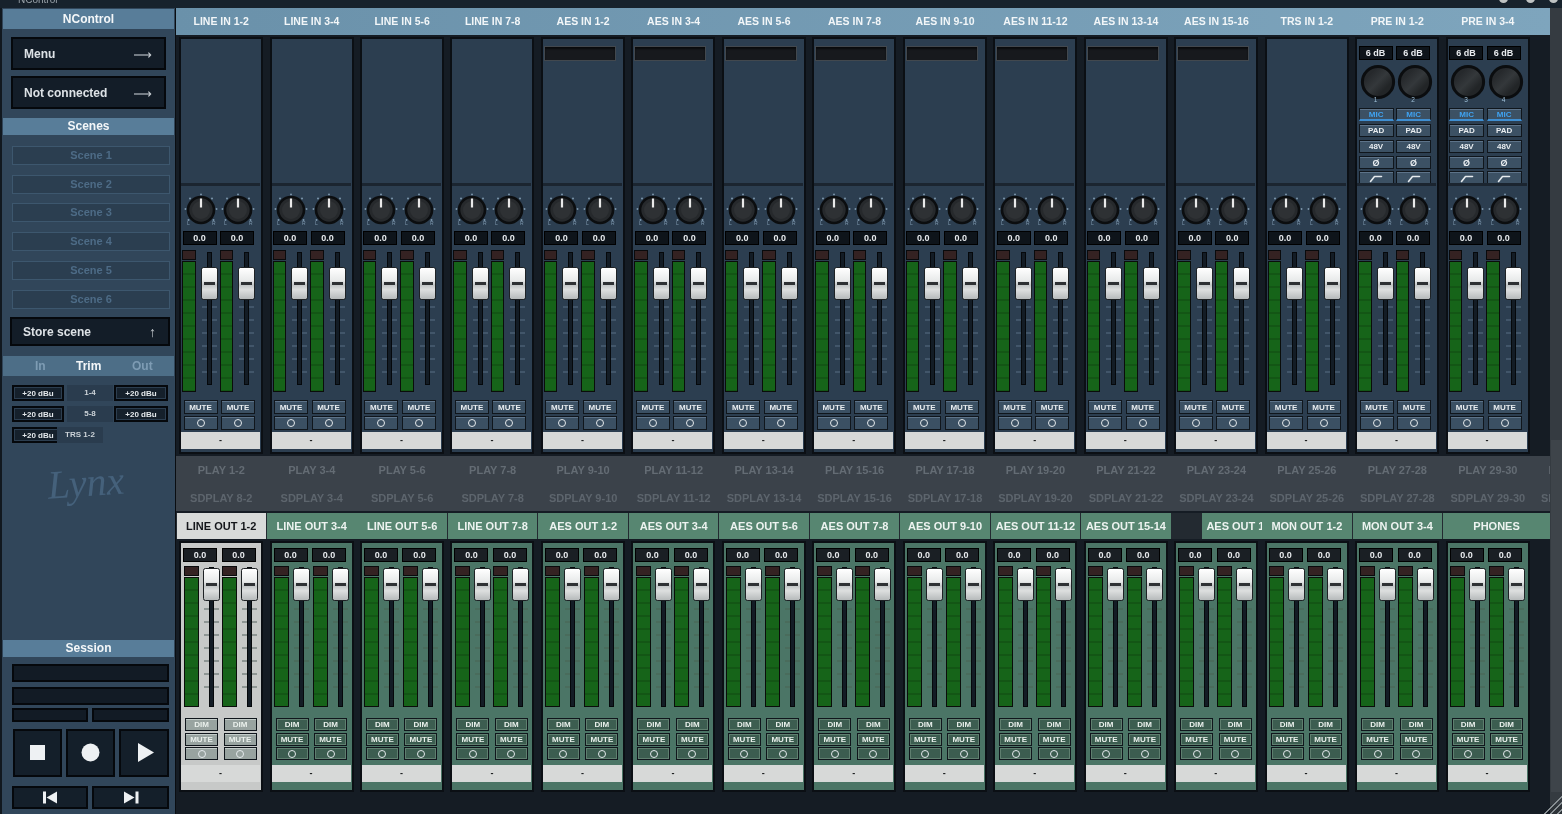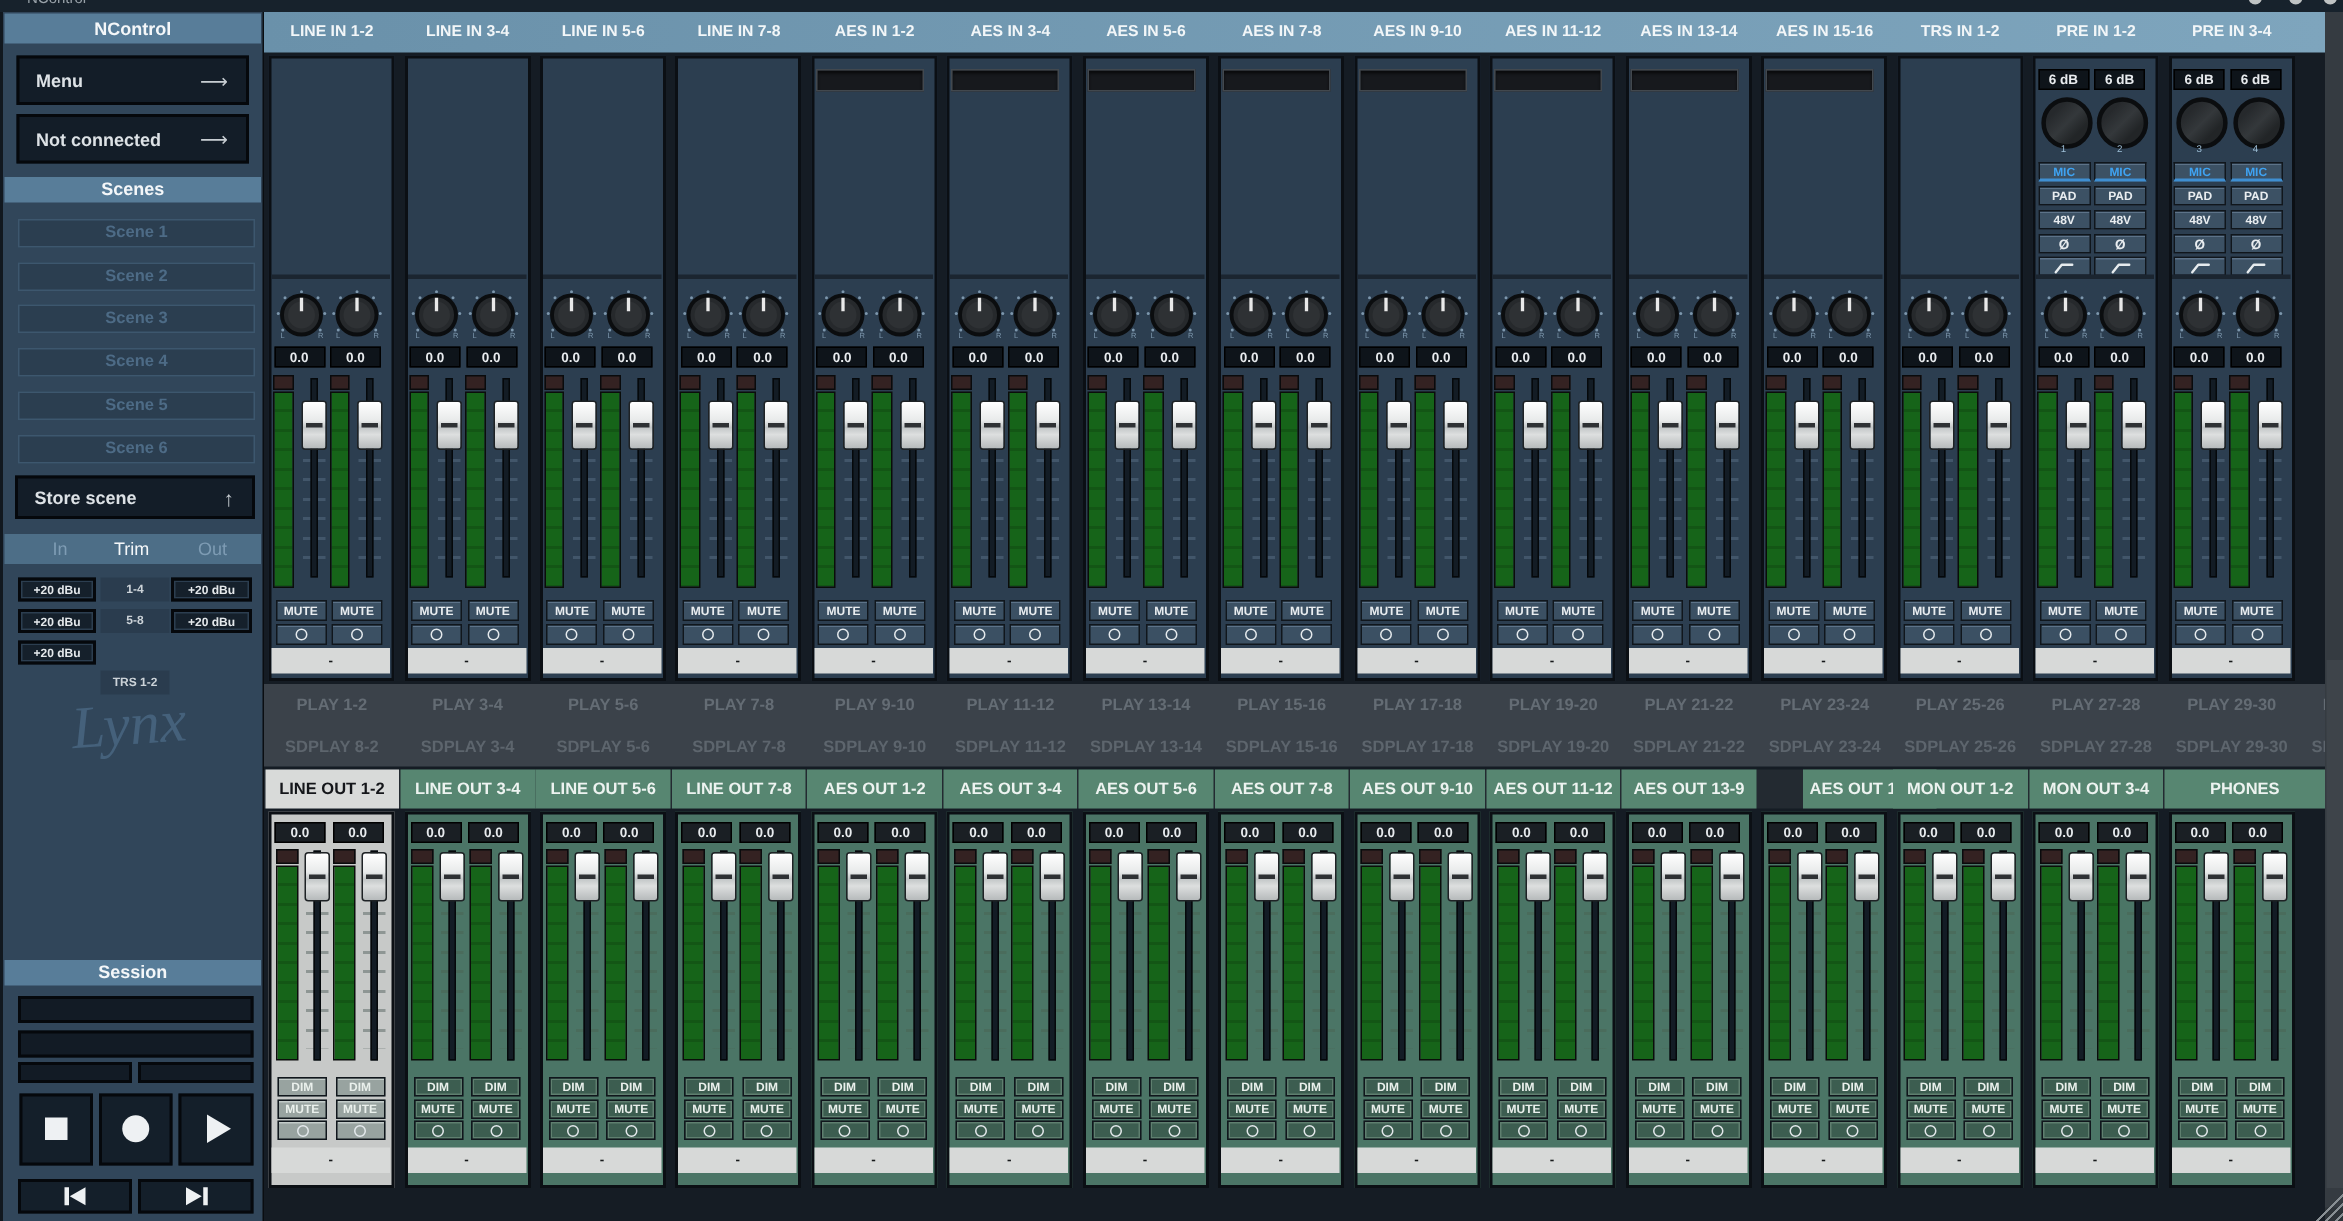--- a/index.html
+++ b/index.html
@@ -8,21 +8,21 @@
 #titlebar .t{position:absolute;left:18px;top:-6px;font-size:10px;color:#98a1a8;}
 #titlebar .dot{position:absolute;top:-6px;width:9px;height:9px;border-radius:50%;background:#bfc3c3;}
 
 #sidebar{left:2px;top:8px;width:174px;height:806px;background:#31465a;border-right:1px solid #0a0d11;z-index:5;}
 .shdr{position:absolute;left:1px;width:171px;background:#587d99;color:#f4f7f9;font-weight:bold;font-size:12px;text-align:center;}
 .dbtn{position:absolute;background:#131d28;border:2px solid #05080c;color:#dde2e6;font-size:12px;font-weight:bold;}
 .dbtn .lbl{position:absolute;left:11px;top:50%;transform:translateY(-50%);}
 .arrow{position:absolute;right:12px;top:50%;transform:translateY(-50%);color:#c7cdd2;font-weight:normal;font-size:13px;}
 .scene{position:absolute;left:10px;width:158px;height:19px;background:#2b3e50;border:1px solid #3d576e;color:#4d6b86;font-weight:bold;font-size:11px;text-align:center;line-height:17px;}
 .tabrow{position:absolute;left:1px;top:348px;width:171px;height:20px;background:#4d6e87;}
-.tabrow span{position:absolute;top:50%;transform:translateY(-50%);font-size:12px;font-weight:normal;}
+.tabrow span{position:absolute;top:50%;transform:translateY(-50%);font-size:12px;font-weight:bold;}
 .trimbtn{position:absolute;background:#15202b;border:2px solid #05080c;box-shadow:inset 0 0 0 1px #2c3e50;color:#e4e8eb;font-size:8px;font-weight:bold;text-align:center;}
 .trimlbl{position:absolute;background:#2a3c4e;color:#ccd3d8;font-size:8px;font-weight:bold;text-align:center;}
 .sfield{position:absolute;background:#121b25;border:2px solid #05080c;}
 .tbtn{position:absolute;background:#141f2a;border:2px solid #05080c;}
 
 #main{left:176px;top:8px;width:1374px;height:806px;background:#151c24;z-index:4;}
 #inhdr{position:absolute;left:0;top:0;width:1374px;height:27px;background:linear-gradient(90deg,#6a91aa,#7ea5bd);}
 .hcell{position:absolute;top:0;height:27px;color:#f2f6f8;font-weight:bold;font-size:10.5px;text-align:center;line-height:27px;}
 .rowp{position:absolute;left:0;width:1374px;background:#3b424a;overflow:hidden;}
 .rcell{position:absolute;top:0;color:#646c74;font-weight:bold;font-size:11px;text-align:center;}
@@ -98,21 +98,21 @@
       <span style="left:73px;color:#f4f7f9">Trim</span>
       <span style="left:129px;color:#7e9cb4">Out</span>
     </div>
     <div class="trimbtn" style="left:10px;top:377px;width:52px;height:16px;line-height:13px;">+20 dBu</div>
     <div class="trimlbl" style="left:65px;top:377px;width:46px;height:16px;line-height:16px;">1-4</div>
     <div class="trimbtn" style="left:112px;top:377px;width:54px;height:16px;line-height:13px;">+20 dBu</div>
     <div class="trimbtn" style="left:10px;top:398px;width:52px;height:16px;line-height:13px;">+20 dBu</div>
     <div class="trimlbl" style="left:65px;top:398px;width:46px;height:16px;line-height:16px;">5-8</div>
     <div class="trimbtn" style="left:112px;top:398px;width:54px;height:16px;line-height:13px;">+20 dBu</div>
     <div class="trimbtn" style="left:10px;top:419px;width:52px;height:16px;line-height:13px;">+20 dBu</div>
-    <div class="trimlbl" style="left:65px;top:419px;width:46px;height:16px;line-height:16px;margin-top:20px;">TRS 1-2</div>
+    <div class="trimlbl" style="left:55px;top:419px;width:46px;height:16px;line-height:16px;">TRS 1-2</div>
     <div class="abs" style="left:46px;top:450px;width:110px;height:60px;color:#45617b;font-family:&quot;Liberation Serif&quot;,serif;font-style:italic;font-size:40px;transform:rotate(-4deg);">Lynx</div>
     <div class="shdr" style="top:632px;height:17px;line-height:17px;">Session</div>
     <div class="sfield" style="left:10px;top:656px;width:157px;height:18px;"></div>
     <div class="sfield" style="left:10px;top:679px;width:157px;height:18px;"></div>
     <div class="sfield" style="left:10px;top:700px;width:76px;height:14px;"></div>
     <div class="sfield" style="left:90px;top:700px;width:77px;height:14px;"></div>
     <div class="tbtn" style="left:11px;top:721px;width:49px;height:48px;"><svg width="45" height="44">
         <rect x="15" y="14" width="15" height="15" fill="#eef1f3"></rect>
       </svg></div>
     <div class="tbtn" style="left:64px;top:721px;width:49px;height:48px;"><svg width="45" height="44">
@@ -1112,21 +1112,21 @@
       <div class="ocell" style="left:0.5px;width:89.5px;background:#d8dad9;color:#14161a;">LINE OUT 1-2</div>
       <div class="ocell" style="left:91px;width:89.5px;">LINE OUT 3-4</div>
       <div class="ocell" style="left:181.4px;width:89.5px;">LINE OUT 5-6</div>
       <div class="ocell" style="left:271.9px;width:89.5px;">LINE OUT 7-8</div>
       <div class="ocell" style="left:362.4px;width:89.5px;">AES OUT 1-2</div>
       <div class="ocell" style="left:452.9px;width:89.5px;">AES OUT 3-4</div>
       <div class="ocell" style="left:543.3px;width:89.5px;">AES OUT 5-6</div>
       <div class="ocell" style="left:633.8px;width:89.5px;">AES OUT 7-8</div>
       <div class="ocell" style="left:724.3px;width:89.5px;">AES OUT 9-10</div>
       <div class="ocell" style="left:814.7px;width:89.5px;">AES OUT 11-12</div>
-      <div class="ocell" style="left:905.2px;width:89.5px;">AES OUT 13-9</div>
+      <div class="ocell" style="left:905.2px;width:89.5px;">AES OUT 15-14</div>
       <div class="ocell" style="left:995.7px;width:89.5px;margin-left:30px;">AES OUT 15-16</div>
       <div class="ocell" style="left:1086.1px;width:89.5px;">MON OUT 1-2</div>
       <div class="ocell" style="left:1176.6px;width:89.5px;">MON OUT 3-4</div>
       <div class="ocell" style="left:1267.1px;width:106.9px;">PHONES</div>
     </div>
     <div class="strip ostrip" style="left:3px;width:84px;background:#c7c9c8;">
       <div class="vbox" style="left:2px;top:5px;background:#1a1f24">0.0</div>
       <div class="meter" style="left:2.5px;top:23px;height:143px;width:15px">
         <div class="peak"></div>
         <div class="green" style="height:130px"></div>

